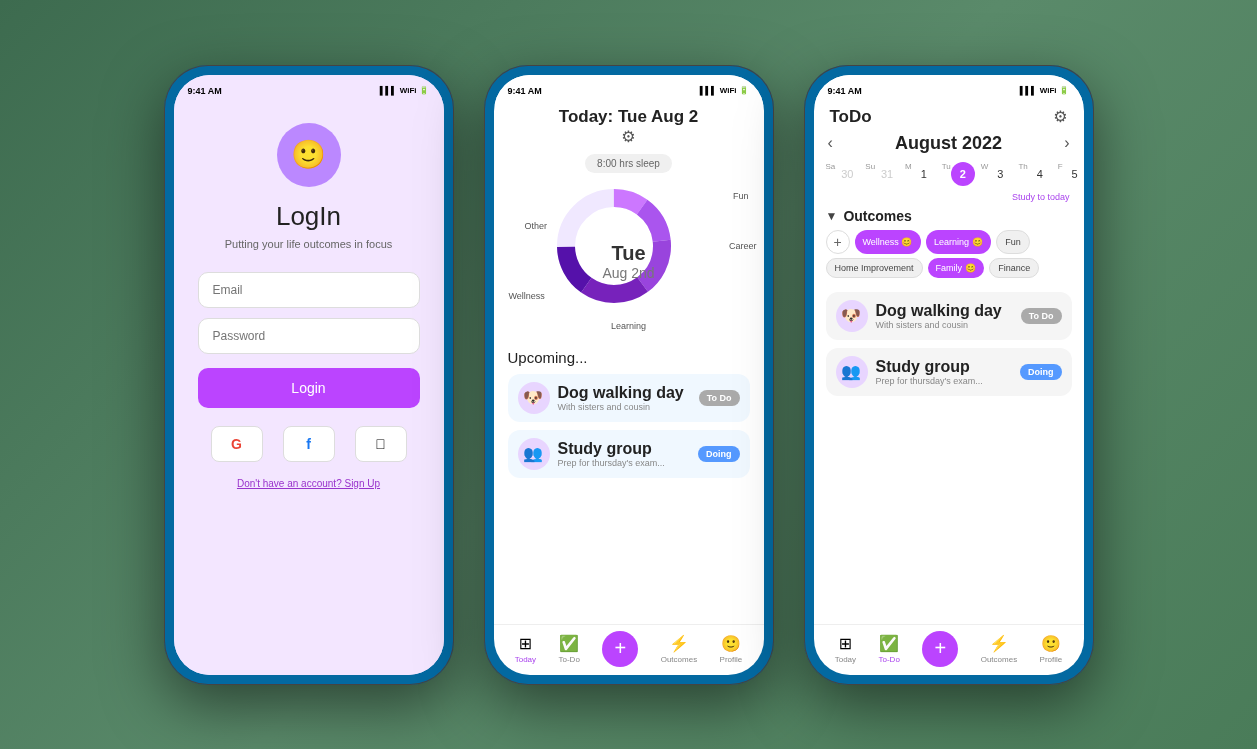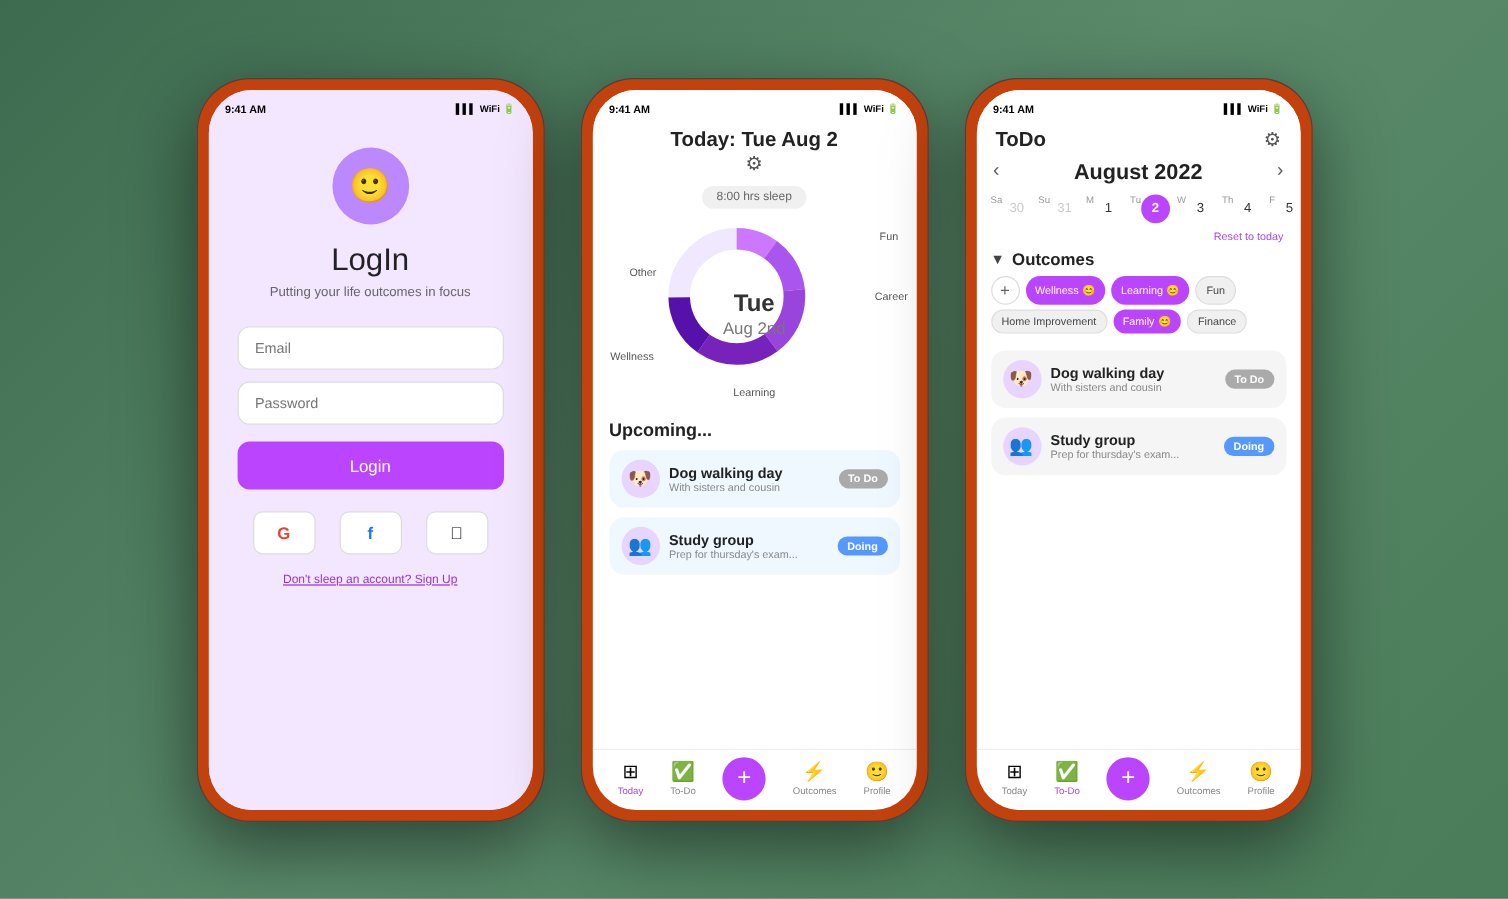--- a/index.html
+++ b/index.html
@@ -12,21 +12,21 @@
       min-height: 749px;
       width: 1257px;
       font-family: -apple-system, BlinkMacSystemFont, 'Segoe UI', sans-serif;
       gap: 30px;
     }
 
     
     .phone {
       width: 290px;
       height: 620px;
-      background: #c2410c;
+      background: #0369a1;
       border-radius: 44px;
       padding: 10px;
       box-shadow: 0 20px 60px rgba(0,0,0,0.5), inset 0 0 0 1px #444;
       position: relative;
       flex-shrink: 0;
     }
     .phone-inner {
       width: 100%;
       height: 100%;
       background: white;
@@ -213,21 +213,21 @@
       color: #777;
     }
 
     .upcoming-section {
       padding: 0 14px;
       flex: 1;
       overflow: hidden;
     }
     .upcoming-title {
       font-size: 15px;
-      font-weight: 700;
+      font-weight: 400;
       color: #222;
       margin-bottom: 8px;
     }
     .task-card {
       background: #f0f8ff;
       border-radius: 12px;
       padding: 8px 10px;
       display: flex;
       align-items: center;
       margin-bottom: 8px;
@@ -239,21 +239,21 @@
       border-radius: 50%;
       display: flex;
       align-items: center;
       justify-content: center;
       font-size: 16px;
       flex-shrink: 0;
       background: #e8d5ff;
     }
     .task-info { flex: 1; }
     .task-name {
-      font-size: 12px;
+      font-size: 16px;
       font-weight: 600;
       color: #222;
     }
     .task-sub {
       font-size: 9px;
       color: #888;
     }
     .task-badge {
       padding: 3px 8px;
       border-radius: 8px;
@@ -466,21 +466,21 @@
         <div class="social-btn">
           <span style="color:#ea4335;font-weight:700;font-size:14px;">G</span>
         </div>
         <div class="social-btn">
           <span style="color:#1877f2;font-weight:700;font-size:14px;">f</span>
         </div>
         <div class="social-btn">
           <span style="color:#000;font-size:14px;"></span>
         </div>
       </div>
-      <div class="signup-link">Don't sleep an account? Sign Up</div>
+      <div class="signup-link">Don't have an account? Sign Up</div>
     </div>
   </div>
 </div>
 
 <div class="phone phone2">
   <div class="phone-inner">
     <div class="phone-notch-area">
       <span>9:41 AM</span>
       <div class="status-right">
         <span class="status-icons">▌▌▌</span>
@@ -607,21 +607,21 @@
       </div>
       <div class="cal-cell">
         <div class="cal-day-name">Th</div>
         <div class="cal-day-num">4</div>
       </div>
       <div class="cal-cell">
         <div class="cal-day-name">F</div>
         <div class="cal-day-num">5</div>
       </div>
     </div>
-    <div class="reset-today">Reset to today</div>
+    <div class="reset-today">Study to today</div>
     <div class="outcomes-section">
       <div class="outcomes-header">
         <span class="filter-icon">▼</span>
         <span class="outcomes-title">Outcomes</span>
       </div>
       <div class="outcomes-row">
         <div class="chip-plus">+</div>
         <div class="outcome-chip chip-purple">
           <span>Wellness</span>
           <span>😊</span>

